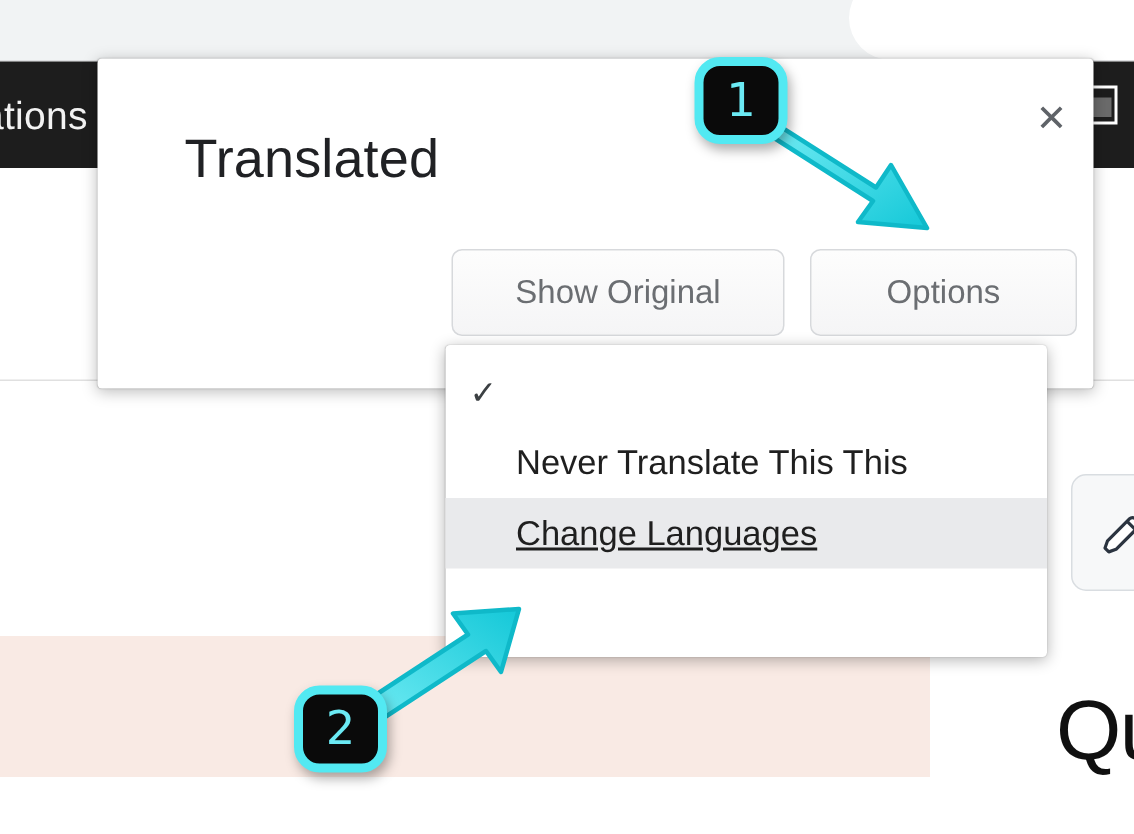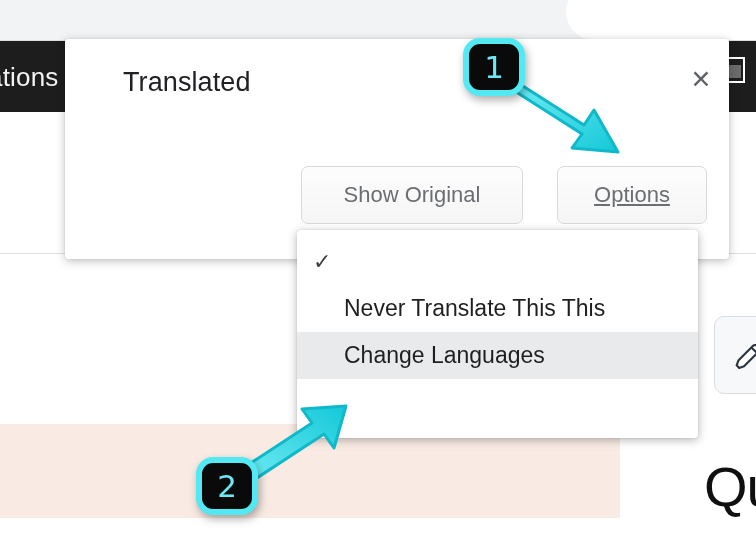--- a/index.html
+++ b/index.html
@@ -91,50 +91,50 @@
 
   
   .translate-bubble {
     position: absolute; left: 65px; top: 39px;
     width: 664px; height: 220px;
     background: #ffffff;
     border-radius: 3px;
     box-shadow: 0 2px 10px rgba(0,0,0,.26), 0 0 1px rgba(0,0,0,.22);
   }
   .bubble-title {
-    position: absolute; left: 58px; top: 28px;
-    font-size: 27px; color: #202124;
+    position: absolute; left: 58px; top: 46px;
+    font-size: 36px; color: #202124;
     letter-spacing: .1px;
   }
   .bubble-close-btn {
     position: absolute; left: 614px; top: 18px;
     width: 44px; height: 44px;
     display: flex; align-items: center; justify-content: center;
     cursor: pointer;
   }
   .bubble-close-btn span {
     font-size: 25px; color: #5f6368; line-height: 1; font-weight: 400;
   }
   .bubble-actions {
     position: absolute; left: 236px; top: 127px;
-    display: flex; gap: 34px;
+    display: flex; gap: 17px;
   }
   .pill-btn {
     height: 58px;
     border: 1px solid #d7d9dc;
     border-radius: 7px;
     background: linear-gradient(#fdfdfd, #f5f5f6);
     color: #6b6e72;
     font-size: 22px;
     display: flex; align-items: center; justify-content: center;
     cursor: pointer;
     box-sizing: border-box;
   }
   .pill-btn.show-original { width: 222px; }
-  .pill-btn.options { width: 150px; text-decoration: underline; }
+  .pill-btn.options { width: 178px; }
 
   
   .options-menu {
     position: absolute; left: 297px; top: 230px;
     width: 401px; height: 208px;
     background: #ffffff;
     border-radius: 3px;
     box-shadow: 0 2px 10px rgba(0,0,0,.3), 0 0 1px rgba(0,0,0,.25);
     padding-top: 8px;
     box-sizing: border-box;
@@ -142,21 +142,21 @@
   .menu-item {
     position: relative;
     height: 47px;
     display: flex; align-items: center;
     font-size: 23px; color: #1f1f1f;
     cursor: pointer;
     padding-left: 47px;
     box-sizing: border-box;
     white-space: nowrap;
   }
-  .menu-item.highlighted { background: #e9eaec; }
+  .menu-item.highlighted { background: #e9eaec; text-decoration: underline; }
   .menu-item .check-mark {
     position: absolute; left: 16px; top: 50%;
     transform: translateY(-50%);
     font-size: 22px; color: #3c4043;
     line-height: 1;
   }
 
   
   .step-badge {
     position: absolute;

